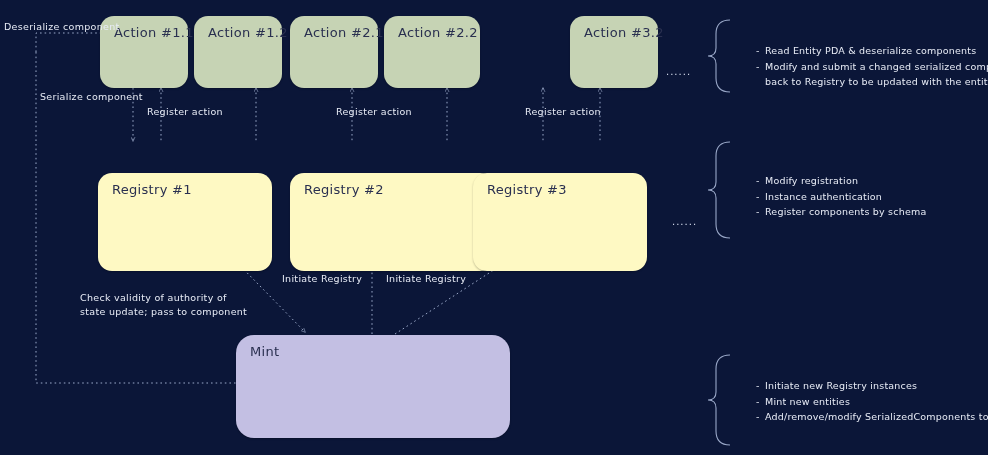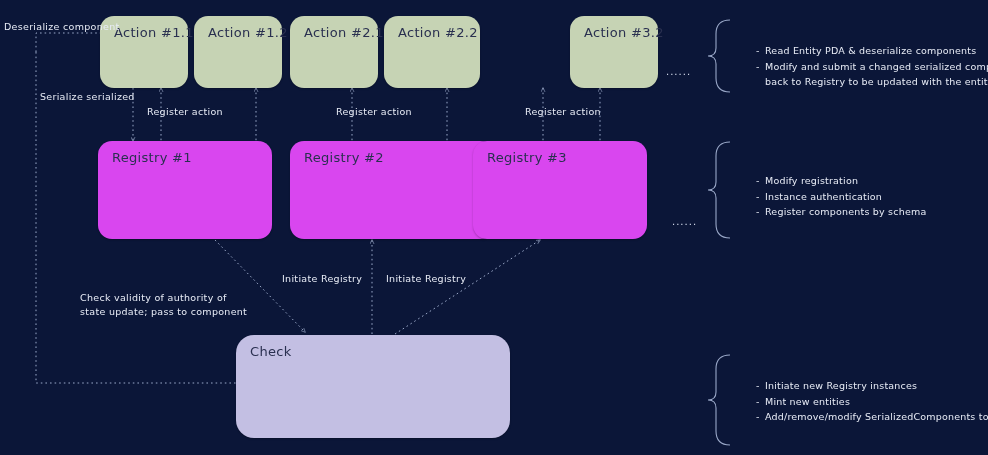--- a/index.html
+++ b/index.html
@@ -36,23 +36,24 @@
     color: #2a3050;
     letter-spacing: 0.3px;
     white-space: nowrap;
   }
   .action-node {
     background: #c6d3b4;
     border-radius: 14px;
     box-shadow: 0 1px 2px rgba(0,0,0,0.25);
   }
   .registry-node {
-    background: #d946ef;
+    background: #fef9c3;
     border-radius: 14px;
     box-shadow: 0 1px 2px rgba(0,0,0,0.25);
+    margin-top: 32px;
   }
   .core-node {
     background: #c3bfe3;
     border-radius: 18px;
     box-shadow: 0 1px 2px rgba(0,0,0,0.25);
   }
   .edge-label {
     position: absolute;
     font-size: 9.5px;
     color: #e8ecf6;
@@ -147,26 +148,26 @@
   <div class="node registry-node" style="left:290px; top:141px; width:204px; height:98px;">
     <span class="node-label">Registry #2</span>
   </div>
   <div class="node registry-node" style="left:473px; top:141px; width:174px; height:98px;">
     <span class="node-label">Registry #3</span>
   </div>
 
   <div class="ellipsis" style="left:672px; top:216px;">......</div>
 
   <div class="node core-node" style="left:236px; top:335px; width:274px; height:103px;">
-    <span class="node-label">Check</span>
+    <span class="node-label">Mint</span>
   </div>
 
   <div class="edge-label" style="left:4px; top:20px;">Deserialize component</div>
 
-  <div class="edge-label" style="left:40px; top:90px;">Serialize serialized</div>
+  <div class="edge-label" style="left:40px; top:90px;">Serialize component</div>
 
   <div class="edge-label" style="left:147px; top:105px;">Register action</div>
   <div class="edge-label" style="left:336px; top:105px;">Register action</div>
   <div class="edge-label" style="left:525px; top:105px;">Register action</div>
 
   <div class="edge-label" style="left:282px; top:272px;">Initiate Registry</div>
   <div class="edge-label" style="left:386px; top:272px;">Initiate Registry</div>
 
   <div class="edge-label two-line" style="left:80px; top:291px;">Check validity of authority of
 state update; pass to component</div>

